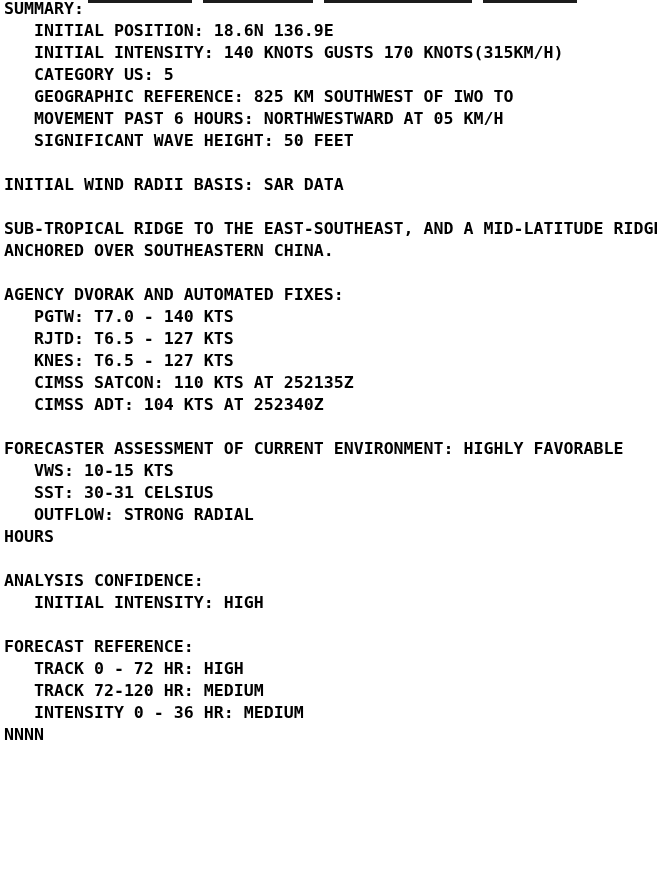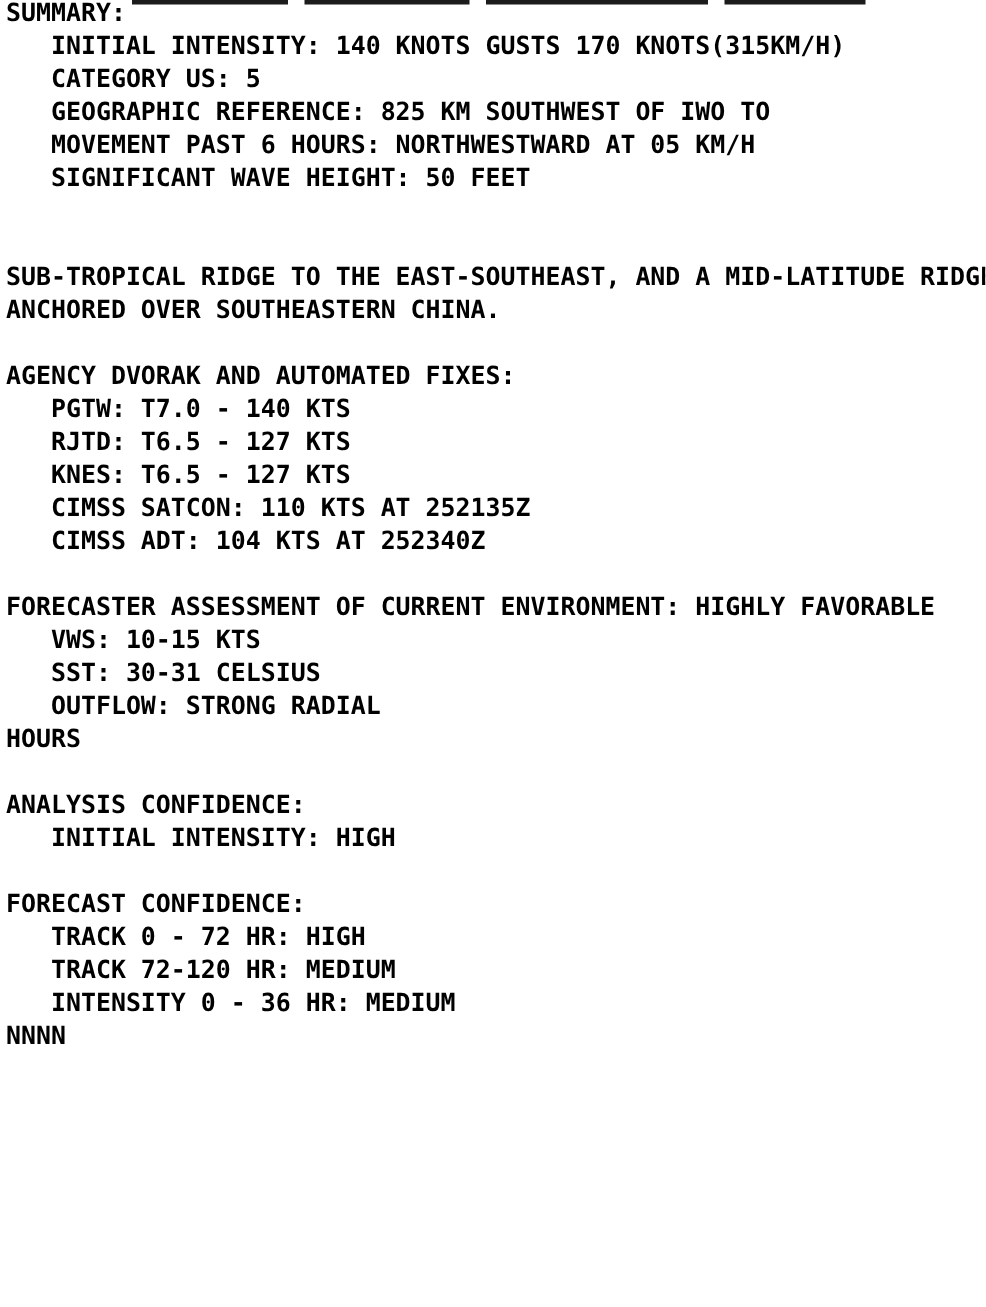--- a/index.html
+++ b/index.html
@@ -70,46 +70,48 @@
 
   <div class="clipped-frag">
     <i class="s1"></i>
     <i class="s2"></i>
     <i class="s3"></i>
     <i class="s4"></i>
   </div>
 
   <div class="doc">
     <div class="ln">SUMMARY:</div>
+    <div class="ln">   INITIAL POSITION: 18.6N 136.9E</div>
     <div class="ln">   INITIAL INTENSITY: 140 KNOTS GUSTS 170 KNOTS(315KM/H)</div>
     <div class="ln">   CATEGORY US: 5</div>
     <div class="ln">   GEOGRAPHIC REFERENCE: 825 KM SOUTHWEST OF IWO TO</div>
     <div class="ln">   MOVEMENT PAST 6 HOURS: NORTHWESTWARD AT 05 KM/H</div>
     <div class="ln">   SIGNIFICANT WAVE HEIGHT: 50 FEET</div>
     <div class="ln"></div>
+    <div class="ln">INITIAL WIND RADII BASIS: SAR DATA</div>
     <div class="ln"></div>
     <div class="ln">SUB-TROPICAL RIDGE TO THE EAST-SOUTHEAST, AND A MID-LATITUDE RIDGE</div>
     <div class="ln">ANCHORED OVER SOUTHEASTERN CHINA.</div>
     <div class="ln"></div>
     <div class="ln">AGENCY DVORAK AND AUTOMATED FIXES:</div>
     <div class="ln">   PGTW: T7.0 - 140 KTS</div>
     <div class="ln">   RJTD: T6.5 - 127 KTS</div>
     <div class="ln">   KNES: T6.5 - 127 KTS</div>
     <div class="ln">   CIMSS SATCON: 110 KTS AT 252135Z</div>
     <div class="ln">   CIMSS ADT: 104 KTS AT 252340Z</div>
     <div class="ln"></div>
     <div class="ln">FORECASTER ASSESSMENT OF CURRENT ENVIRONMENT: HIGHLY FAVORABLE</div>
     <div class="ln">   VWS: 10-15 KTS</div>
     <div class="ln">   SST: 30-31 CELSIUS</div>
     <div class="ln">   OUTFLOW: STRONG RADIAL</div>
     <div class="ln">HOURS</div>
     <div class="ln"></div>
     <div class="ln">ANALYSIS CONFIDENCE:</div>
     <div class="ln">   INITIAL INTENSITY: HIGH</div>
     <div class="ln"></div>
-    <div class="ln">FORECAST CONFIDENCE:</div>
+    <div class="ln">FORECAST REFERENCE:</div>
     <div class="ln">   TRACK 0 - 72 HR: HIGH</div>
     <div class="ln">   TRACK 72-120 HR: MEDIUM</div>
     <div class="ln">   INTENSITY 0 - 36 HR: MEDIUM</div>
     <div class="ln">NNNN</div>
   </div>
 
 </div>
 
 </body></html>

